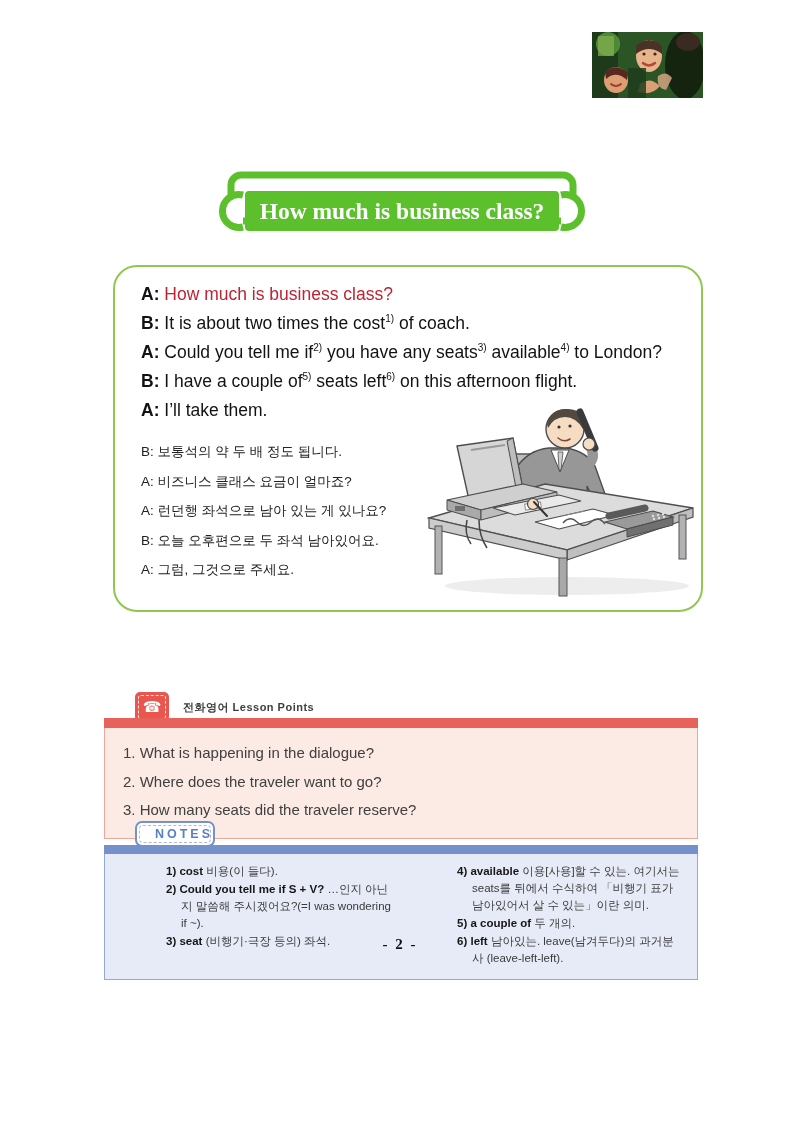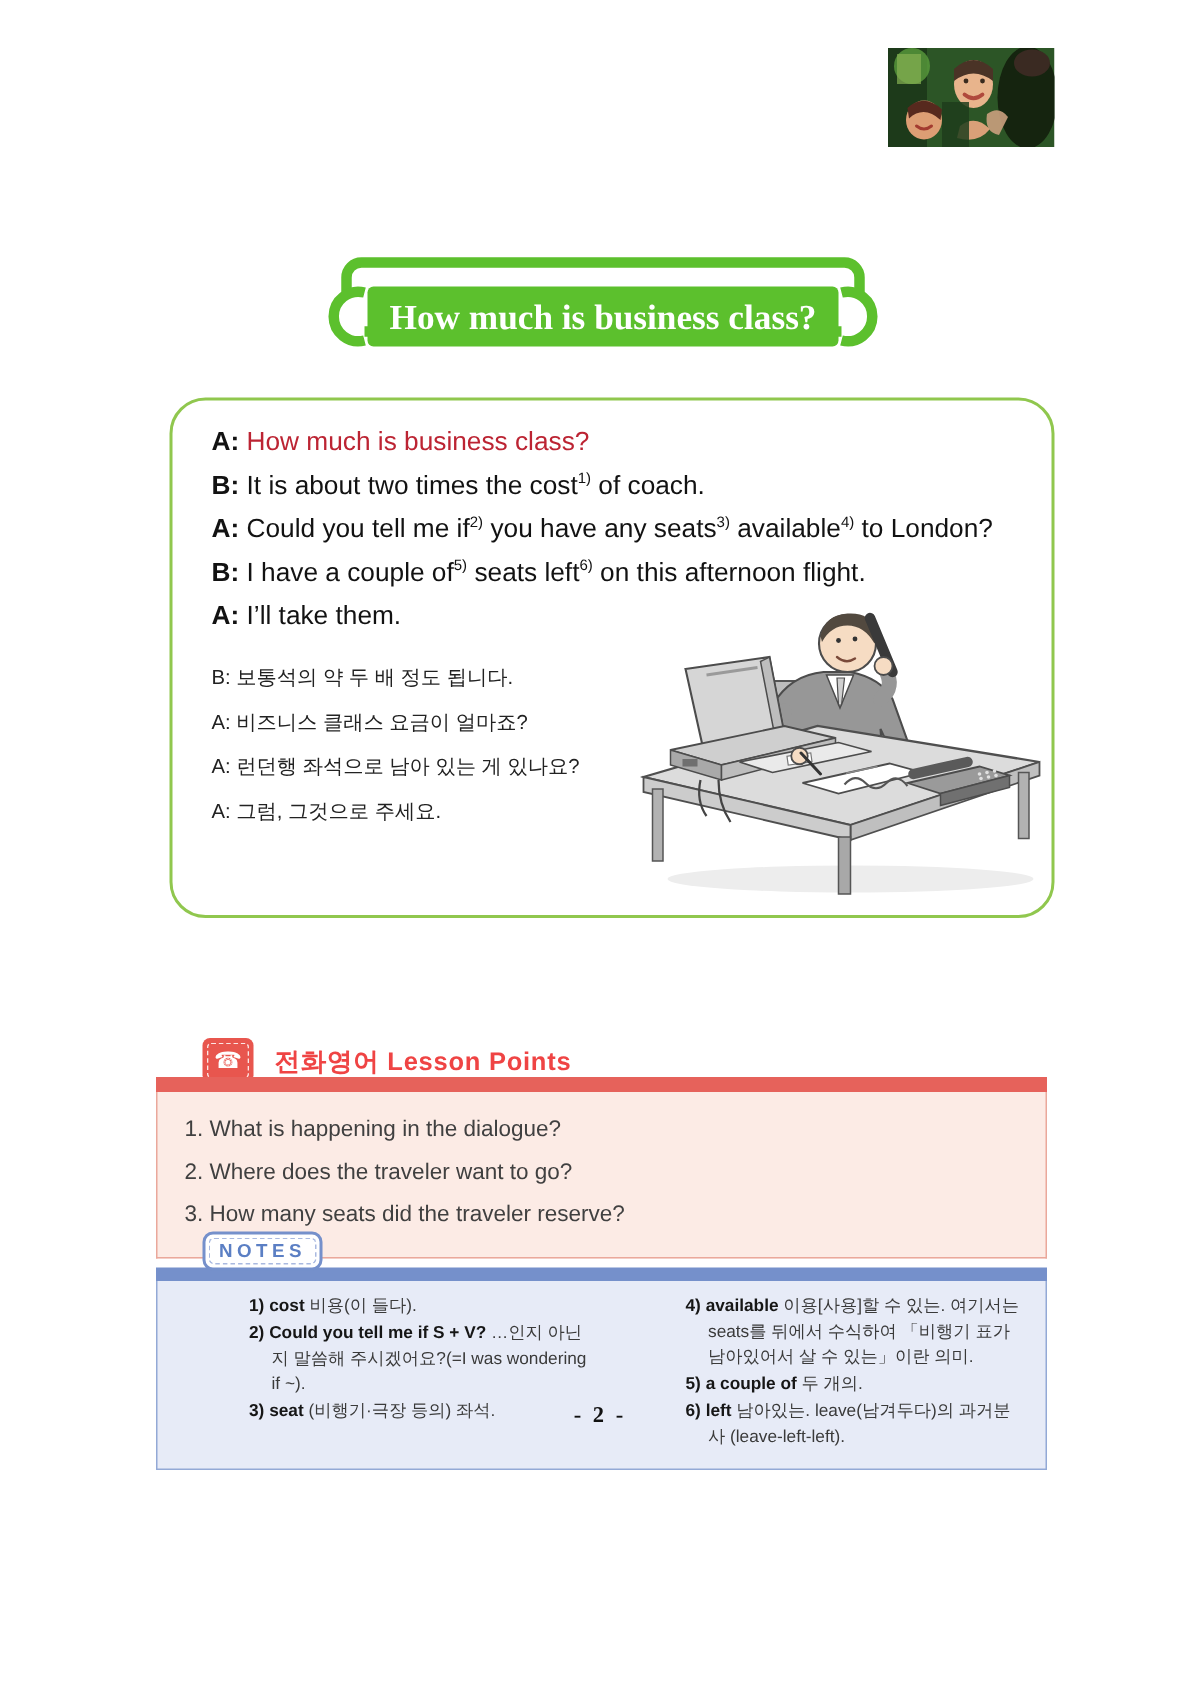--- a/index.html
+++ b/index.html
@@ -26,32 +26,32 @@
   .red{color:#bc2433;}
   .kr{position:absolute;left:26px;top:170px;font-size:13.5px;line-height:29.5px;
       color:#222;white-space:nowrap;}
   .illus{position:absolute;right:6px;bottom:10px;width:268px;height:202px;}
 
   
   .lp-head{position:absolute;left:135px;top:692px;height:30px;display:flex;align-items:center;}
   .phone-tab{position:relative;width:34px;height:30px;background:#e8564e;border-radius:5px;
              display:flex;align-items:center;justify-content:center;color:#fff;font-size:15px;}
   .phone-tab::after{content:"";position:absolute;inset:3px;border:1px dashed rgba(255,255,255,.85);border-radius:3px;}
-  .lp-title{margin-left:14px;color:#ef4444;font-weight:bold;font-size:17px;letter-spacing:.5px;}
+  .lp-title{margin-left:14px;color:#404040;font-weight:bold;font-size:11px;letter-spacing:.5px;}
 
   .qbox{position:absolute;left:104px;top:718px;width:594px;box-sizing:border-box;}
   .qbar{height:10px;background:#e6625b;}
   .qbody{background:#fcebe5;border:1px solid #eaa89b;border-top:none;
          padding:11px 18px 13px;font-size:15px;line-height:28.5px;color:#404040;}
   .qbody p{margin:0;}
 
   
   .notes-tab{position:absolute;left:135px;top:821px;width:80px;height:26px;background:#fff;
              border:2px solid #7590cb;border-radius:7px;z-index:2;box-sizing:border-box;
-             display:flex;align-items:center;justify-content:center;}
+             display:flex;align-items:center;justify-content:flex-end;}
   .notes-tab::after{content:"";position:absolute;inset:2px;border:1px dashed #a9b9e0;border-radius:4px;}
   .notes-tab span{color:#5b7fc4;font-weight:bold;font-size:12.5px;letter-spacing:3px;}
   .nbox{position:absolute;left:104px;top:845px;width:594px;box-sizing:border-box;}
   .nbar{height:9px;background:#7590cb;}
   .nbody{background:#e7ebf7;border:1px solid #93a9d6;border-top:none;
          padding:9px 13px 11px;display:flex;gap:16px;box-sizing:border-box;}
   .ncol{width:50%;font-size:11.5px;line-height:17px;color:#3a3a3a;margin-left:48px;}
   .note{padding-left:15px;text-indent:-15px;margin-bottom:1px;}
   .note b{color:#161616;}
 
@@ -104,20 +104,21 @@
       <p><b>B:</b> <span>It is about two times the cost</span><sup>1)</sup><span> of coach.</span></p>
       <p><b>A:</b> <span>Could you tell me if</span><sup>2)</sup><span> you have any seats</span><sup>3)</sup><span> available</span><sup>4)</sup><span> to London?</span></p>
       <p><b>B:</b> <span>I have a couple of</span><sup>5)</sup><span> seats left</span><sup>6)</sup><span> on this afternoon flight.</span></p>
       <p><b>A:</b> <span>I’ll take them.</span></p>
     </div>
 
     <div class="kr">
       <p>B: 보통석의 약 두 배 정도 됩니다.</p>
       <p>A: 비즈니스 클래스 요금이 얼마죠?</p>
       <p>A: 런던행 좌석으로 남아 있는 게 있나요?</p>
+      <p>B: 오늘 오후편으로 두 좌석 남아있어요.</p>
       <p>A: 그럼, 그것으로 주세요.</p>
     </div>
 
     <div class="illus">
       <svg width="268" height="202" viewBox="0 0 268 202">
         <ellipse cx="140" cy="188" rx="122" ry="9" fill="#ededed"></ellipse>
 
         <rect x="60" y="56" width="58" height="70" rx="15" fill="#bdbdbd" stroke="#555" stroke-width="1.4"></rect>
 
         <path d="M88,72 Q100,52 122,50 L140,50 Q160,54 168,68 L178,96 166,101 160,88 162,114 94,122 92,94 86,100 77,93 Z" fill="#979797" stroke="#4c4c4c" stroke-width="1.4"></path>

